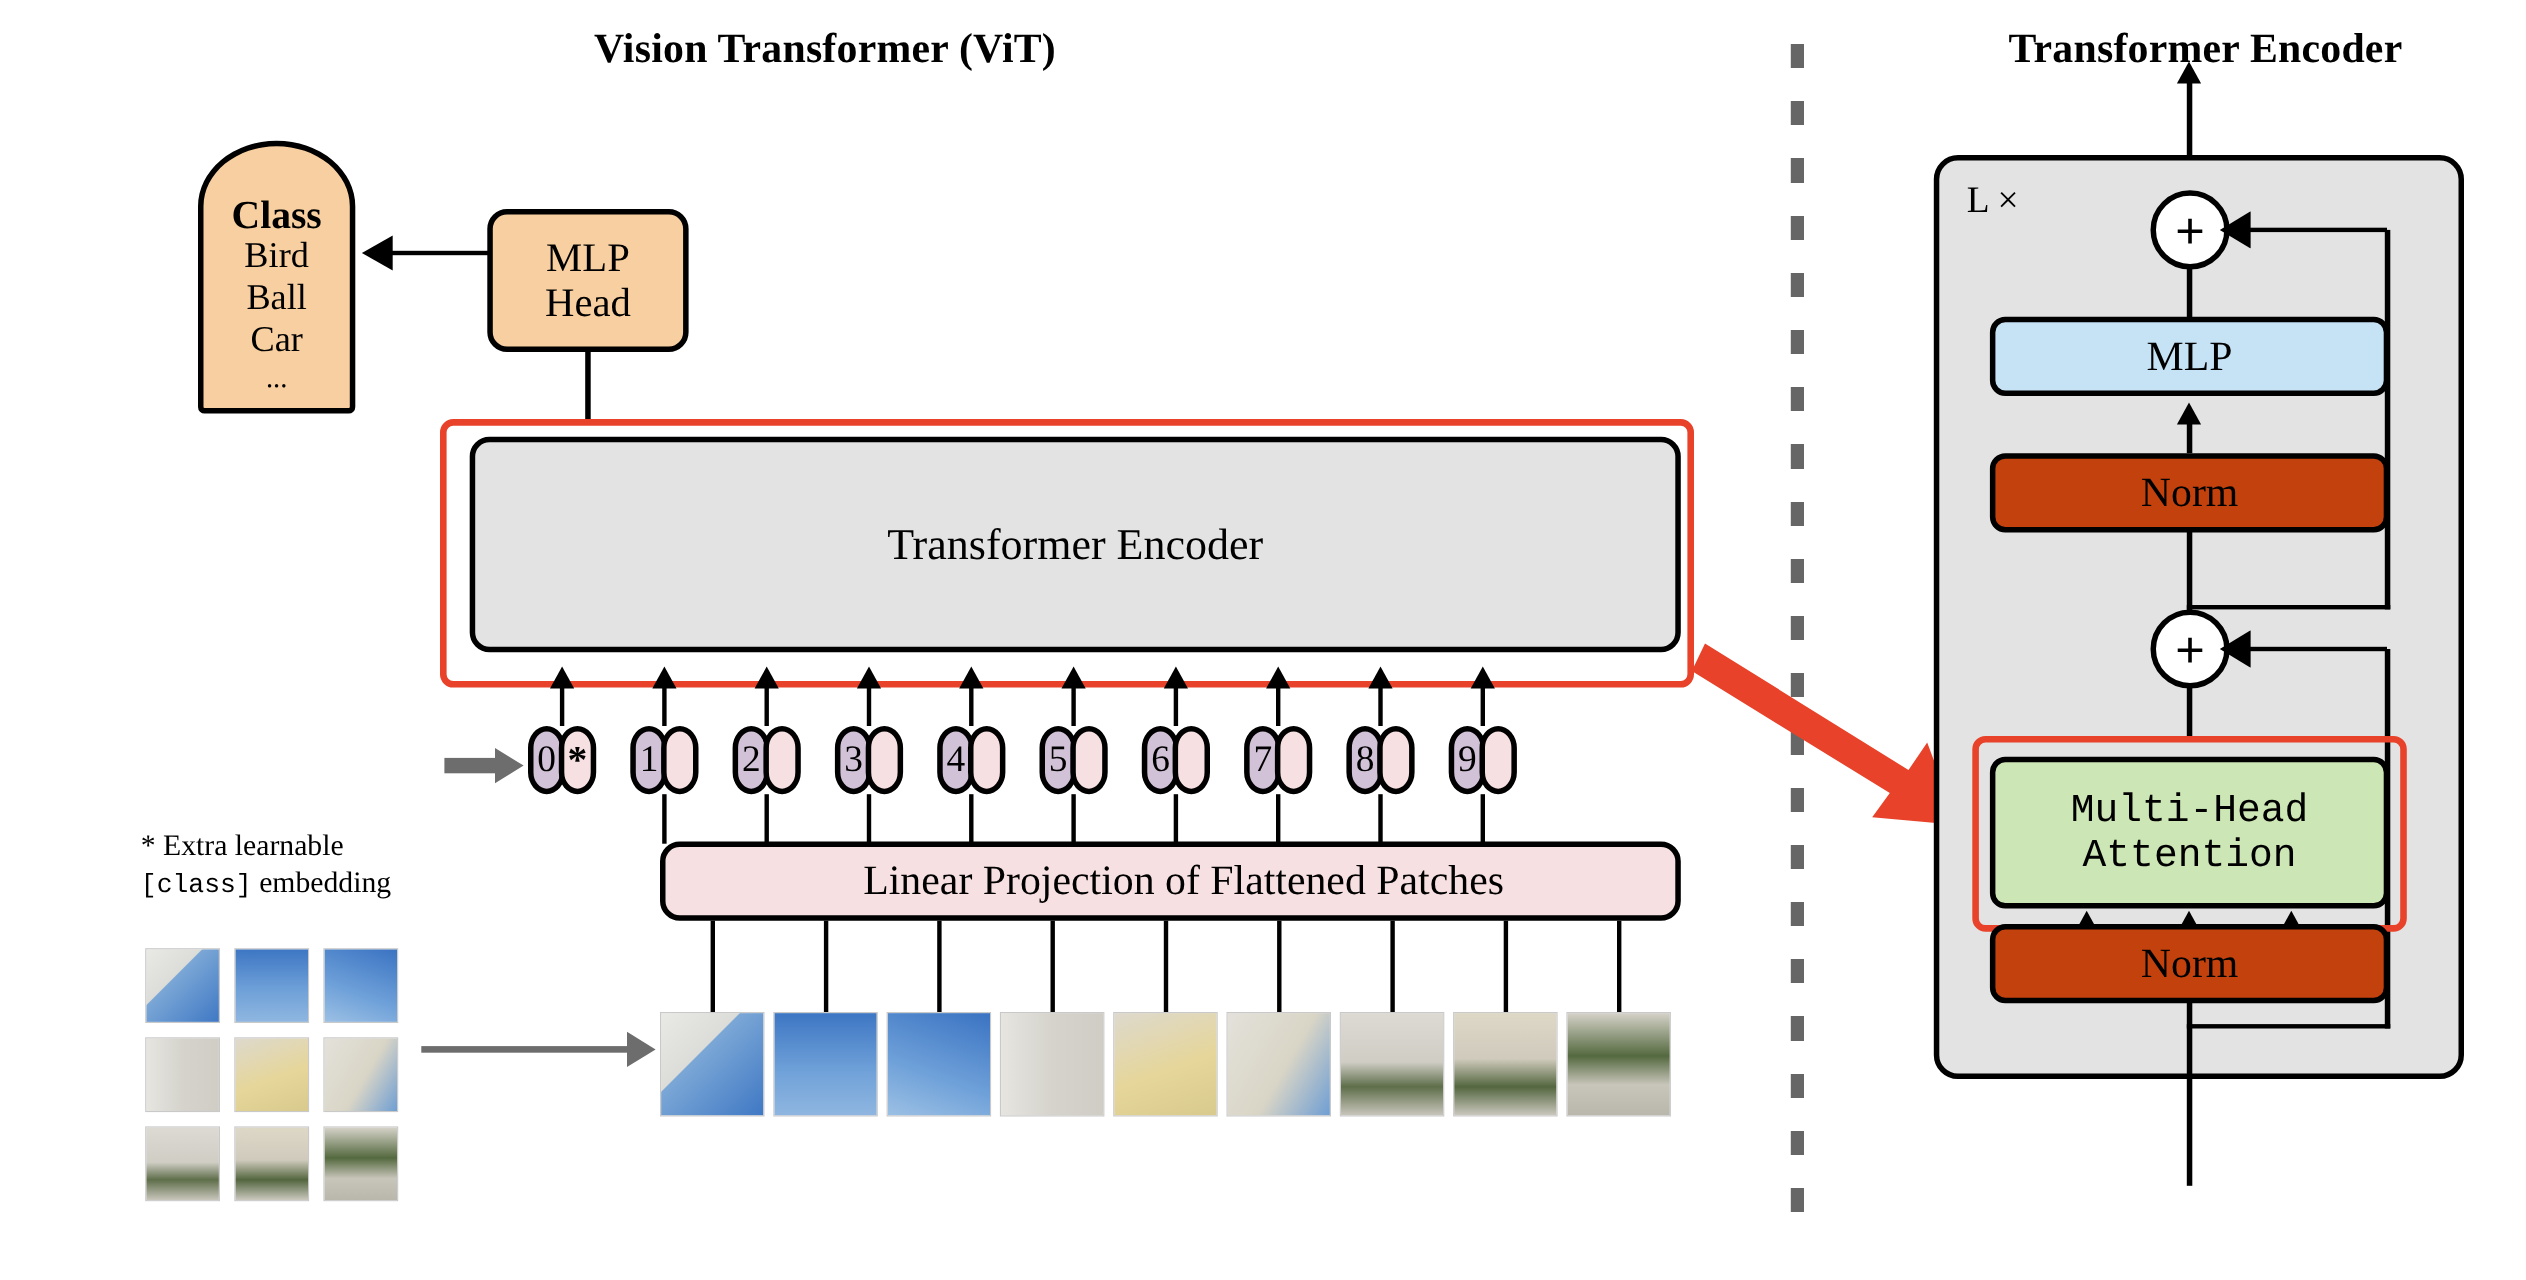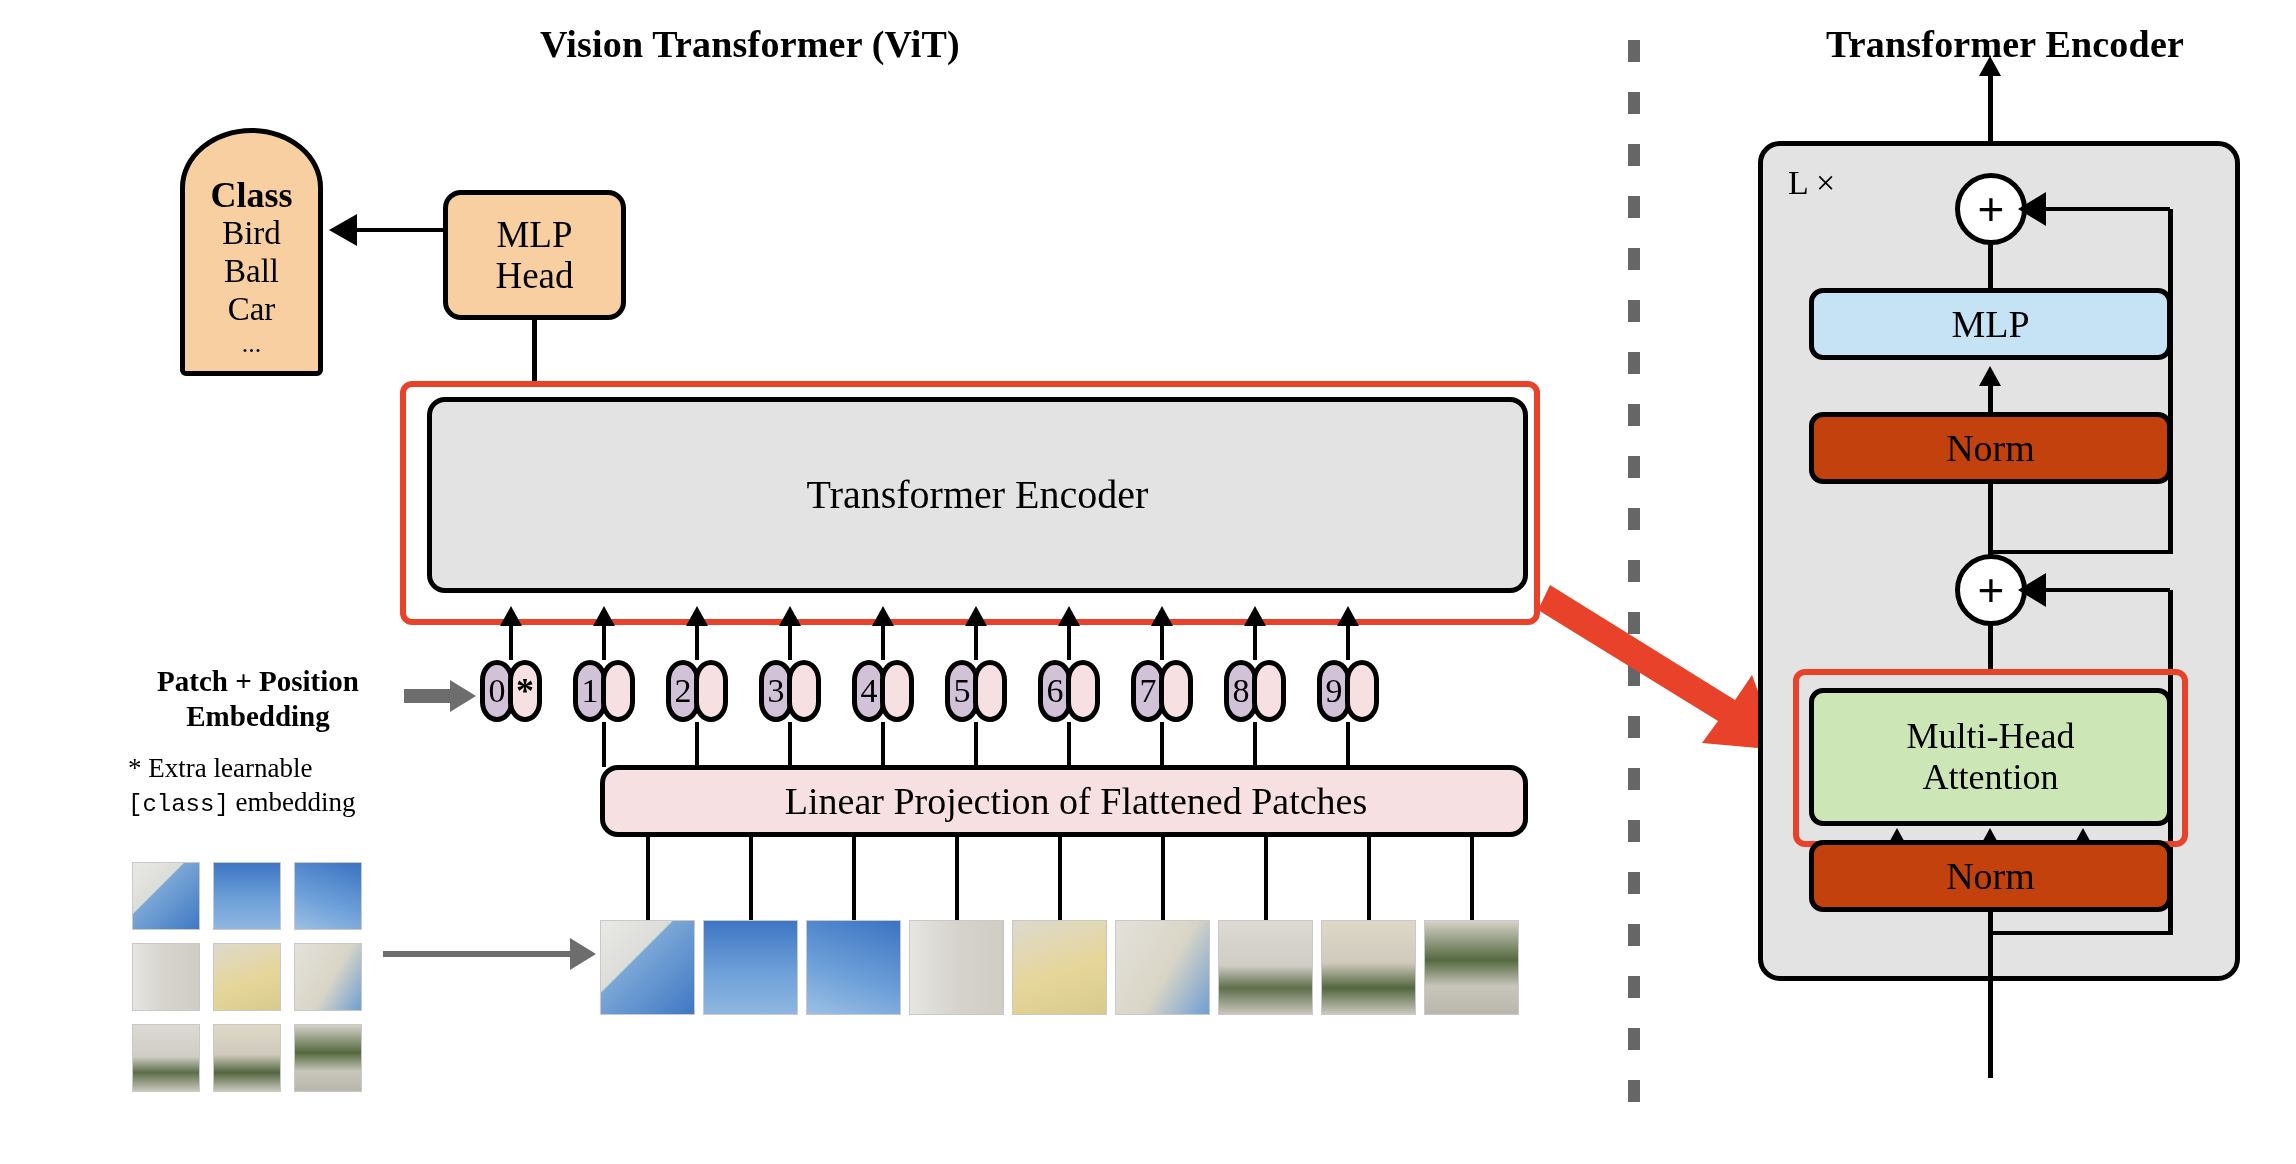--- a/index.html
+++ b/index.html
@@ -157,21 +157,21 @@
   }
 
   
   .patch {
     box-sizing: border-box;
     border: 1px solid #c9c9c9;
     background-repeat: no-repeat;
     background-size: cover;
   }
   .enc-label { font-size: 40px; }
-  .rb-label  { font-size: 36px; line-height: 1.14; }
+  .rb-label  { font-size: 36px; line-height: 1.14; font-family: Liberation Mono, monospace; }
   .lx-label  { font-size: 34px; }
 </style>
 </head>
 <body>
 
 <div id="root">
 
   <div class="abs title" style="left:360px; top:22px; width:780px;">Vision Transformer (ViT)</div>
 
   <div class="abs class-pill" style="left:180px; top:128px; width:143px; height:248px;">
@@ -257,22 +257,20 @@
       <div class="token-group" style="left: 1224px; top: 660px;">
         <div class="tok num">8</div>
         <div class="tok emb"></div>
       </div>
       <div class="token-group" style="left: 1317px; top: 660px;">
         <div class="tok num">9</div>
         <div class="tok emb"></div>
       </div>
     </div>
 
-  <div class="abs lbl-bold" style="left:108px; top:664px; width:300px;">Patch + Position
-Embedding</div>
 
   <div class="abs grey-line" style="left:404px; top:689px; width:48px; height:14px;"></div>
   <div class="abs arrow-grey-head" style="left:450px; top:680px;"></div>
 
   <div class="abs lbl-note" style="left:128px; top:752px; width:330px;">
     <span>* Extra learnable</span><br>
     <span class="mono">[class]</span><span> embedding</span>
   </div>
 
   <div id="proj-stems-top">

